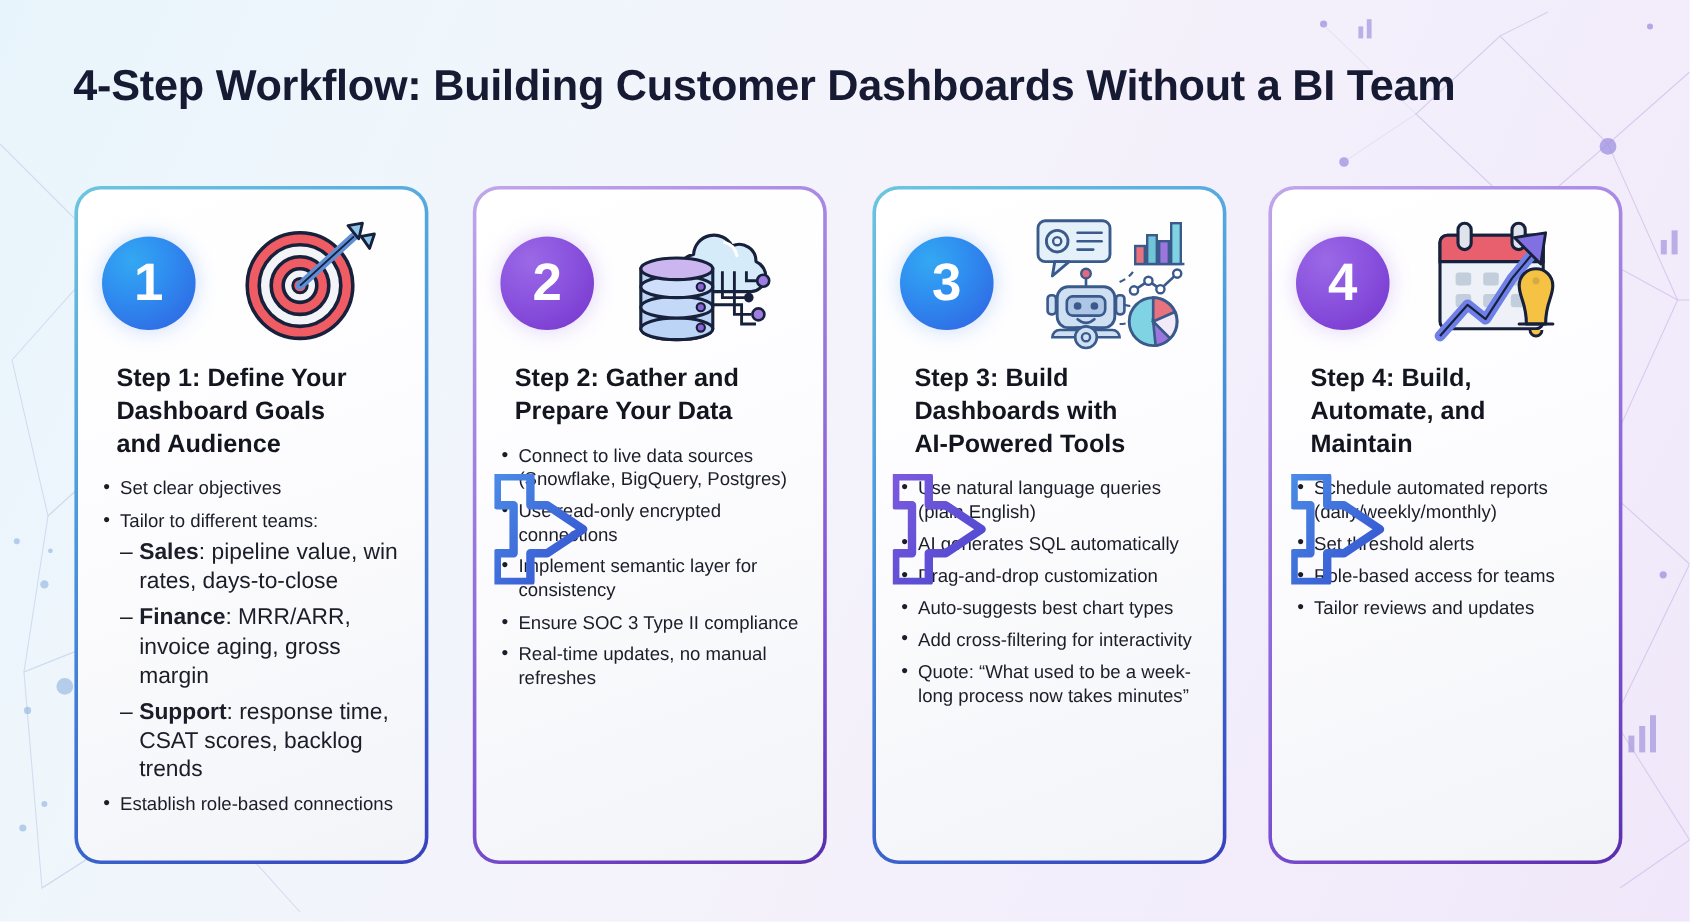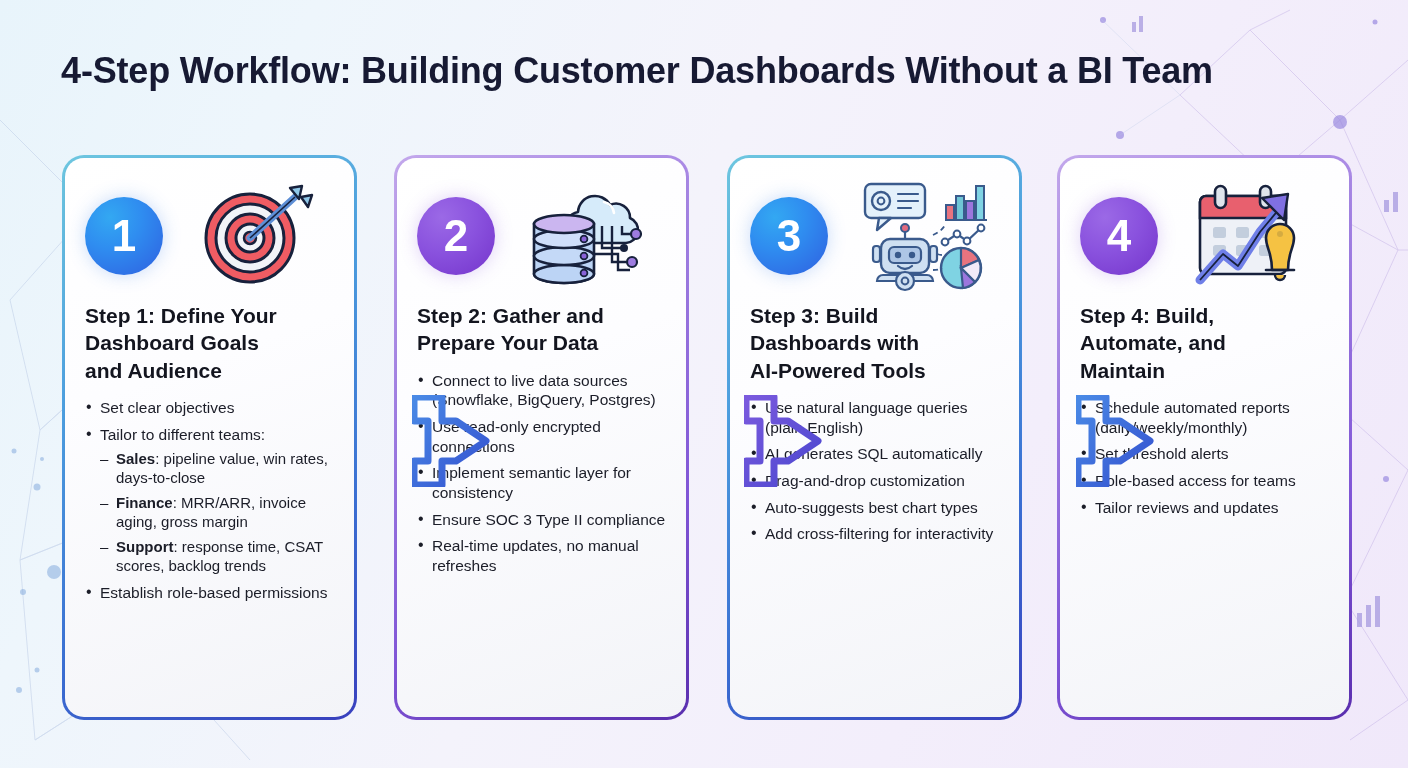--- a/index.html
+++ b/index.html
@@ -126,20 +126,21 @@
 
   
   .step-title {
     font-size: 21px;
     font-weight: bold;
     color: #13151f;
     line-height: 1.30;
     margin-top: 10px;
     margin-bottom: 14px;
     white-space: pre-line;
+    margin-left: 12px;
   }
 
   
   ul.bullets { list-style: none; }
   ul.bullets > li {
     position: relative;
     font-size: 15.5px;
     line-height: 1.27;
     color: #1b1d28;
     padding-left: 15px;
@@ -148,21 +149,21 @@
   ul.bullets > li::before {
     content: "\2022";
     position: absolute;
     left: 1px;
     top: -1px;
     font-size: 16px;
   }
   ul.subs { list-style: none; margin-top: 5px; }
   ul.subs > li {
     position: relative;
-    font-size: 15px;
+    font-size: 19px;
     line-height: 1.27;
     color: #1b1d28;
     padding-left: 16px;
     margin-bottom: 6px;
   }
   ul.subs > li::before {
     content: "\2013";
     position: absolute;
     left: 0;
     top: 0;
@@ -267,21 +268,21 @@
         <ul class="bullets">
           <li><span>Set clear objectives</span></li>
           <li>
             <span>Tailor to different teams:</span>
             <ul class="subs">
               <li><b>Sales</b><span>: pipeline value, win rates, days-to-close</span></li>
               <li><b>Finance</b><span>: MRR/ARR, invoice aging, gross margin</span></li>
               <li><b>Support</b><span>: response time, CSAT scores, backlog trends</span></li>
             </ul>
           </li>
-          <li><span>Establish role-based permissions</span></li>
+          <li><span>Establish role-based connections</span></li>
         </ul>
       </div>
     </div>
   </div>
 
   <div class="step s2">
     <div class="frame purple">
       <div class="card">
         <div class="head">
           <div class="num purple">2</div>
@@ -385,20 +386,21 @@
         </div>
         <div class="step-title">Step 3: Build
 Dashboards with
 AI-Powered Tools</div>
         <ul class="bullets">
           <li><span>Use natural language queries (plain English)</span></li>
           <li><span>AI generates SQL automatically</span></li>
           <li><span>Drag-and-drop customization</span></li>
           <li><span>Auto-suggests best chart types</span></li>
           <li><span>Add cross-filtering for interactivity</span></li>
+          <li><span>Quote: “What used to be a week-long process now takes minutes”</span></li>
         </ul>
       </div>
     </div>
   </div>
 
   <div class="step s4">
     <div class="frame purple">
       <div class="card">
         <div class="head">
           <div class="num purple">4</div>

